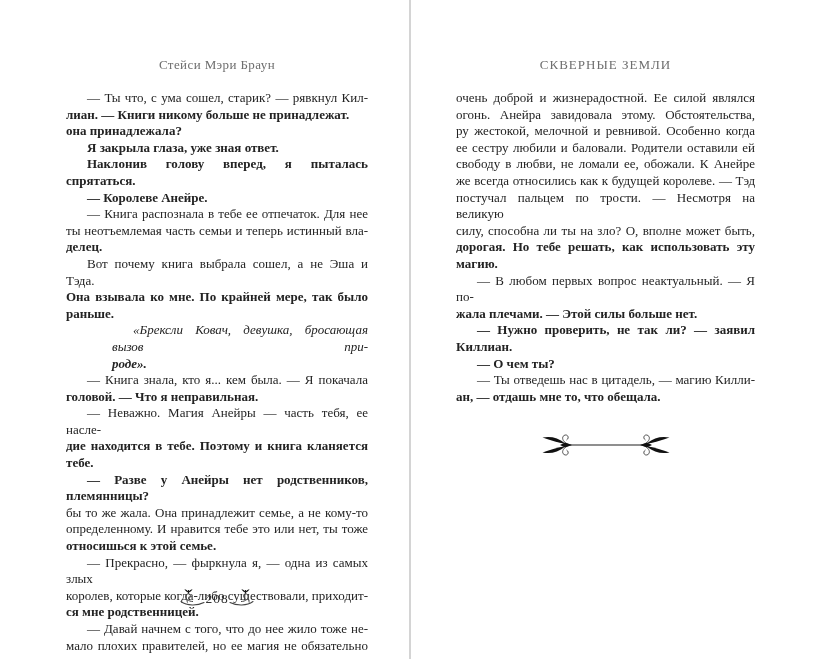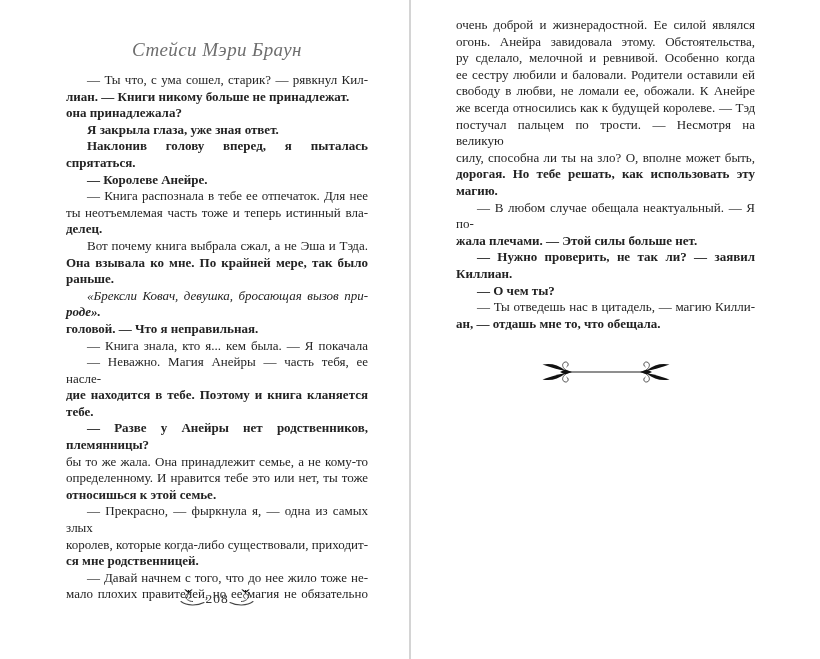--- a/index.html
+++ b/index.html
@@ -22,37 +22,36 @@
     width: 2px; height: 659px;
     background: #d4d4d4;
   }
   .page {
     position: absolute;
     top: 0; height: 659px;
   }
   .page-left  { left: 66px;  width: 302px; }
   .page-right { left: 456px; width: 299px; }
   .running-head {
-    margin-top: 39px;
+    margin-top: 57px;
     height: 16px;
     text-align: center;
-    font-size: 19px;
+    font-size: 13px;
     color: #6e6e6e;
     letter-spacing: 0.4px;
-    font-style: italic;
   }
   .page-right .running-head { letter-spacing: 1px; }
   .body-text {
     margin-top: 17px;
     font-size: 13px;
     line-height: 16.6px;
     color: #232323;
   }
   .para { margin: 0; }
-  .para.italic { font-style: italic; }
+  .para.italic { font-style: italic; margin-left: 46px; }
   .line {
     text-align: justify;
     text-align-last: justify;
   }
   .line.lastline { text-align-last: left; font-weight: bold; }
   .line.indented { text-indent: 21px; }
   .folio {
     position: absolute;
     top: 589px; left: 0;
     width: 100%;
@@ -95,34 +94,34 @@
           <div class="line indented lastline">Я закрыла глаза, уже зная ответ.</div>
         </div>
         <div class="para">
           <div class="line indented lastline">Наклонив голову вперед, я пыталась спрятаться.</div>
         </div>
         <div class="para">
           <div class="line indented lastline">— Королеве Анейре.</div>
         </div>
         <div class="para">
           <div class="line indented">— Книга распознала в тебе ее отпечаток. Для нее</div>
-          <div class="line">ты неотъемлемая часть тоже и теперь истинный вла-</div>
+          <div class="line">ты неотъемлемая часть семьи и теперь истинный вла-</div>
           <div class="line lastline">делец.</div>
         </div>
         <div class="para">
-          <div class="line indented">Вот почему книга выбрала сжал, а не Эша и Тэда.</div>
+          <div class="line indented">Вот почему книга выбрала сошел, а не Эша и Тэда.</div>
           <div class="line lastline">Она взывала ко мне. По крайней мере, так было раньше.</div>
         </div>
         <div class="para italic">
           <div class="line indented">«Брексли Ковач, девушка, бросающая вызов при-</div>
           <div class="line lastline">роде».</div>
         </div>
         <div class="para">
+          <div class="line indented">— Книга знала, кто я... кем была. — Я покачала</div>
           <div class="line lastline">головой. — Что я неправильная.</div>
-          <div class="line indented">— Книга знала, кто я... кем была. — Я покачала</div>
         </div>
         <div class="para">
           <div class="line indented">— Неважно. Магия Анейры — часть тебя, ее насле-</div>
           <div class="line lastline">дие находится в тебе. Поэтому и книга кланяется тебе.</div>
         </div>
         <div class="para">
           <div class="line indented lastline">— Разве у Анейры нет родственников, племянницы?</div>
         </div>
         <div class="para">
           <div class="line">бы то же жала. Она принадлежит семье, а не кому-то</div>
@@ -157,35 +156,36 @@
           <path d="M15,12.5 C9,12.5 5.5,7.5 9,5.2 C12.5,3.4 14,8.2 10.5,9.8" fill="none" stroke="#444" stroke-width="1"></path>
           <path d="M10.5,4.6 L10.5,1" stroke="#222" stroke-width="1"></path>
           <path d="M10.5,3 C9.2,1.2 8,0.5 6.4,0.3 C7.7,2.3 9,3.2 10.5,3.6 Z" fill="#111"></path>
           <path d="M10.5,3 C11.8,1.2 13,0.5 14.6,0.3 C13.3,2.3 12,3.2 10.5,3.6 Z" fill="#111"></path>
         </svg>
       </span>
     </div>
   </div>
 
   <div class="page page-right">
+    <div class="running-head">СКВЕРНЫЕ ЗЕМЛИ</div>
 
     <div class="body-text">
         <div class="para">
           <div class="line">очень доброй и жизнерадостной. Ее силой являлся</div>
           <div class="line">огонь. Анейра завидовала этому. Обстоятельства,</div>
-          <div class="line">ру сделало, мелочной и ревнивой. Особенно когда</div>
+          <div class="line">ру жестокой, мелочной и ревнивой. Особенно когда</div>
           <div class="line">ее сестру любили и баловали. Родители оставили ей</div>
           <div class="line">свободу в любви, не ломали ее, обожали. К Анейре</div>
           <div class="line">же всегда относились как к будущей королеве. — Тэд</div>
           <div class="line">постучал пальцем по трости. — Несмотря на великую</div>
           <div class="line">силу, способна ли ты на зло? О, вполне может быть,</div>
           <div class="line lastline">дорогая. Но тебе решать, как использовать эту магию.</div>
         </div>
         <div class="para">
-          <div class="line indented">— В любом случае обещала неактуальный. — Я по-</div>
+          <div class="line indented">— В любом первых вопрос неактуальный. — Я по-</div>
           <div class="line lastline">жала плечами. — Этой силы больше нет.</div>
         </div>
         <div class="para">
           <div class="line indented lastline">— Нужно проверить, не так ли? — заявил Киллиан.</div>
         </div>
         <div class="para">
           <div class="line indented lastline">— О чем ты?</div>
         </div>
         <div class="para">
           <div class="line indented">— Ты отведешь нас в цитадель, — магию Килли-</div>

